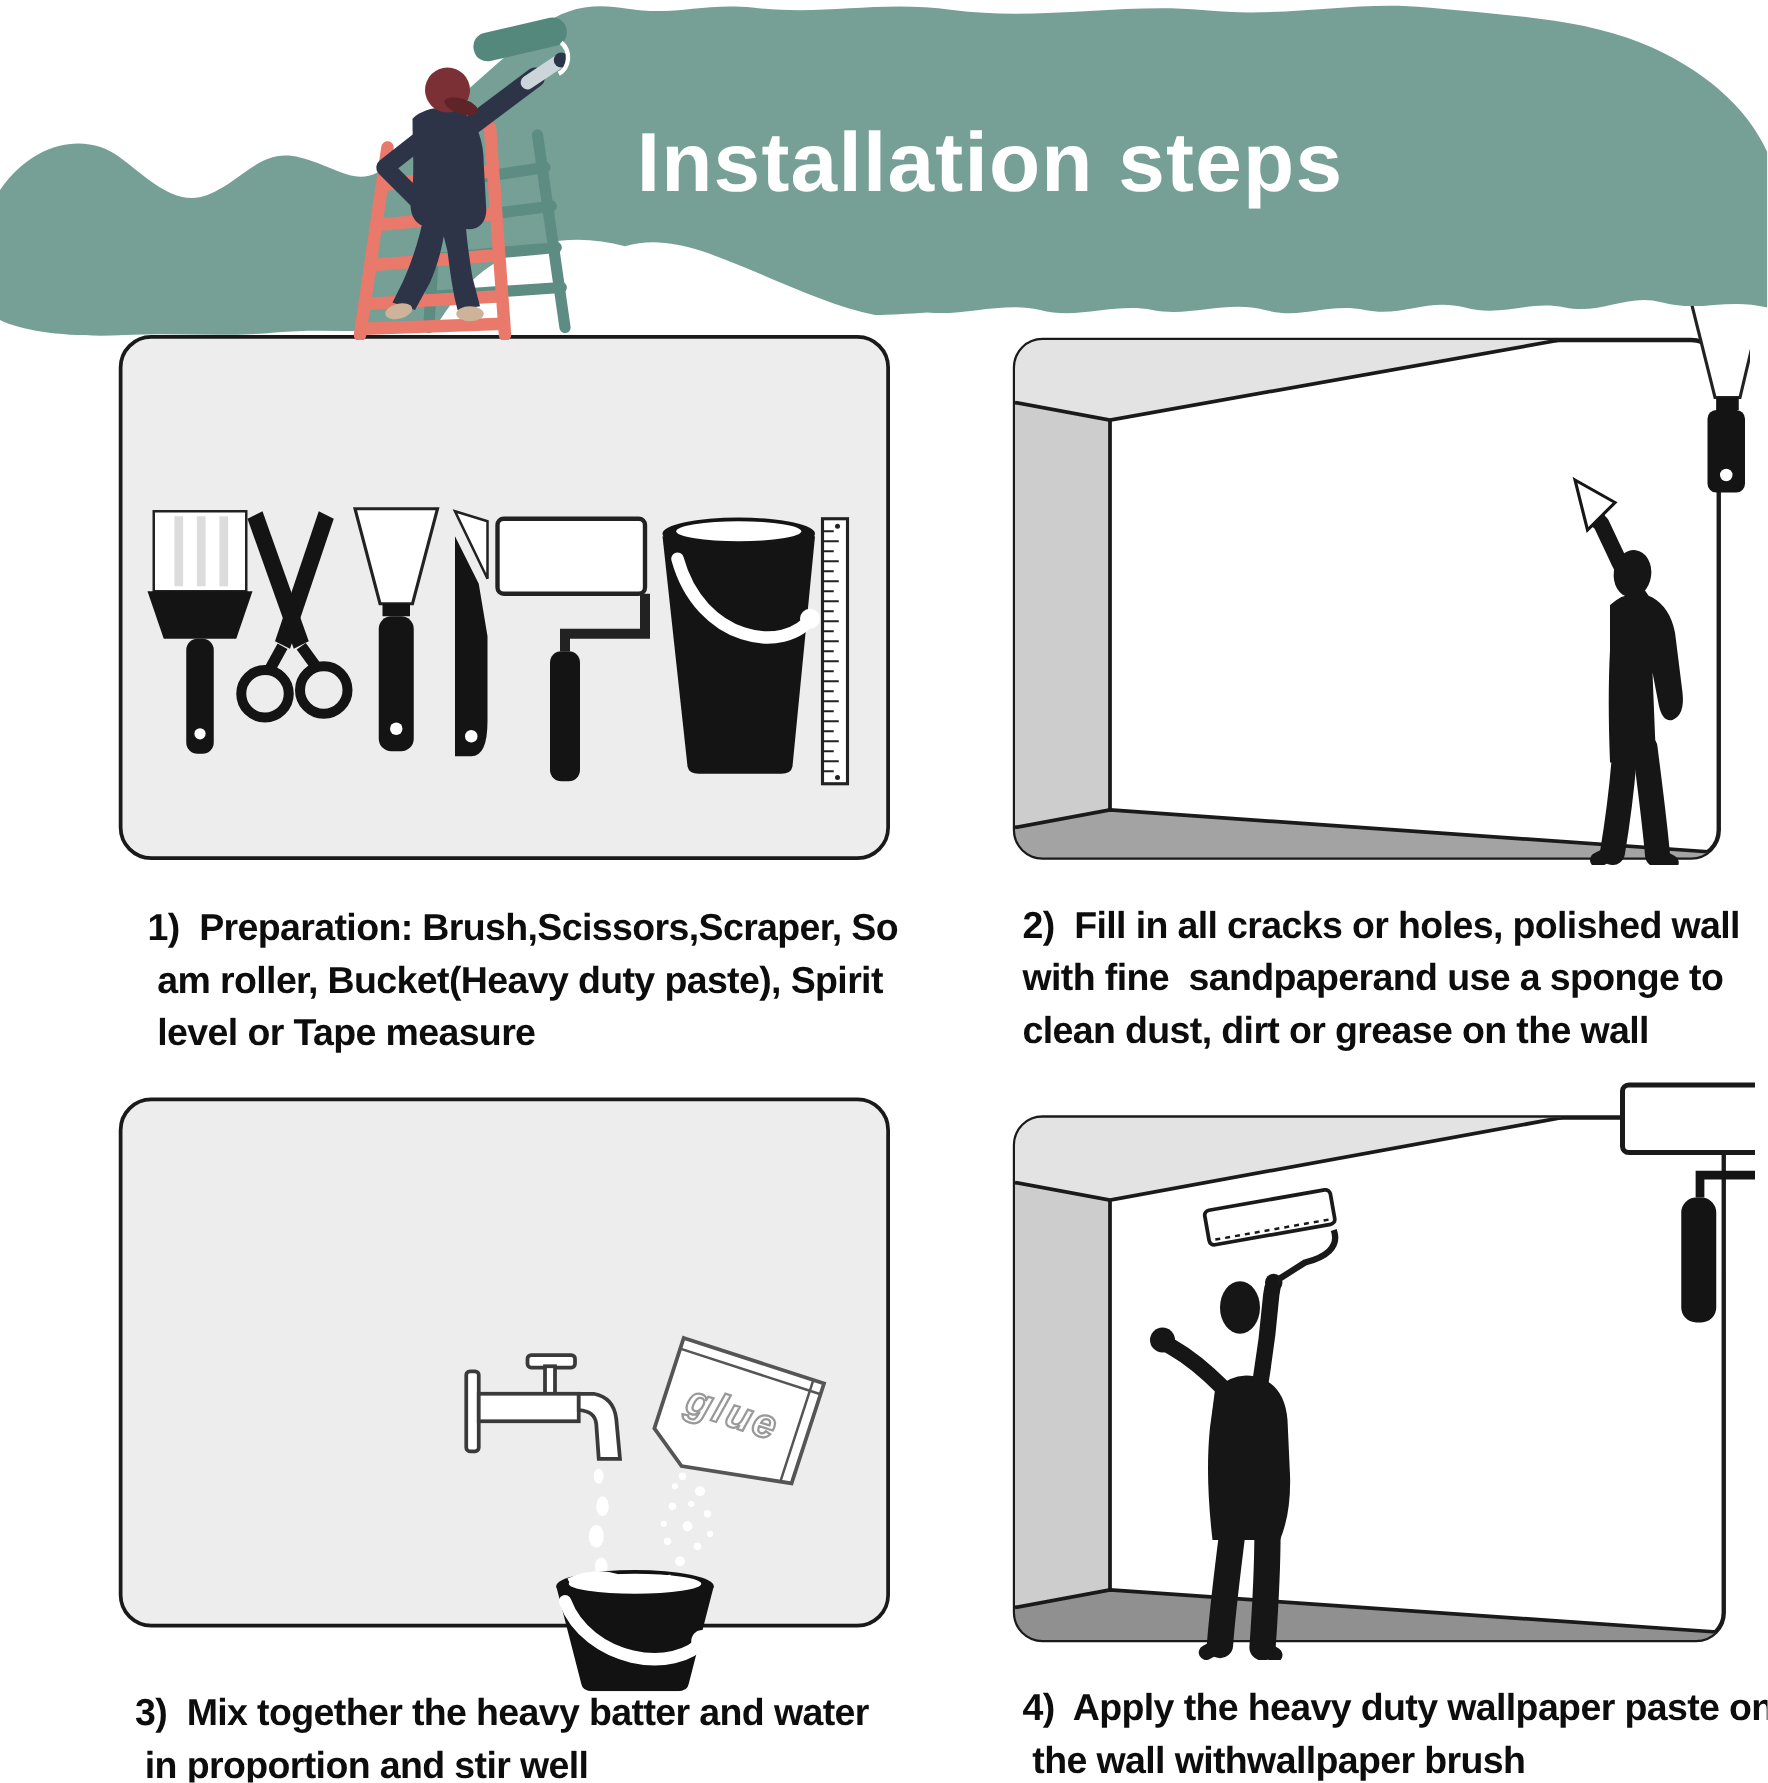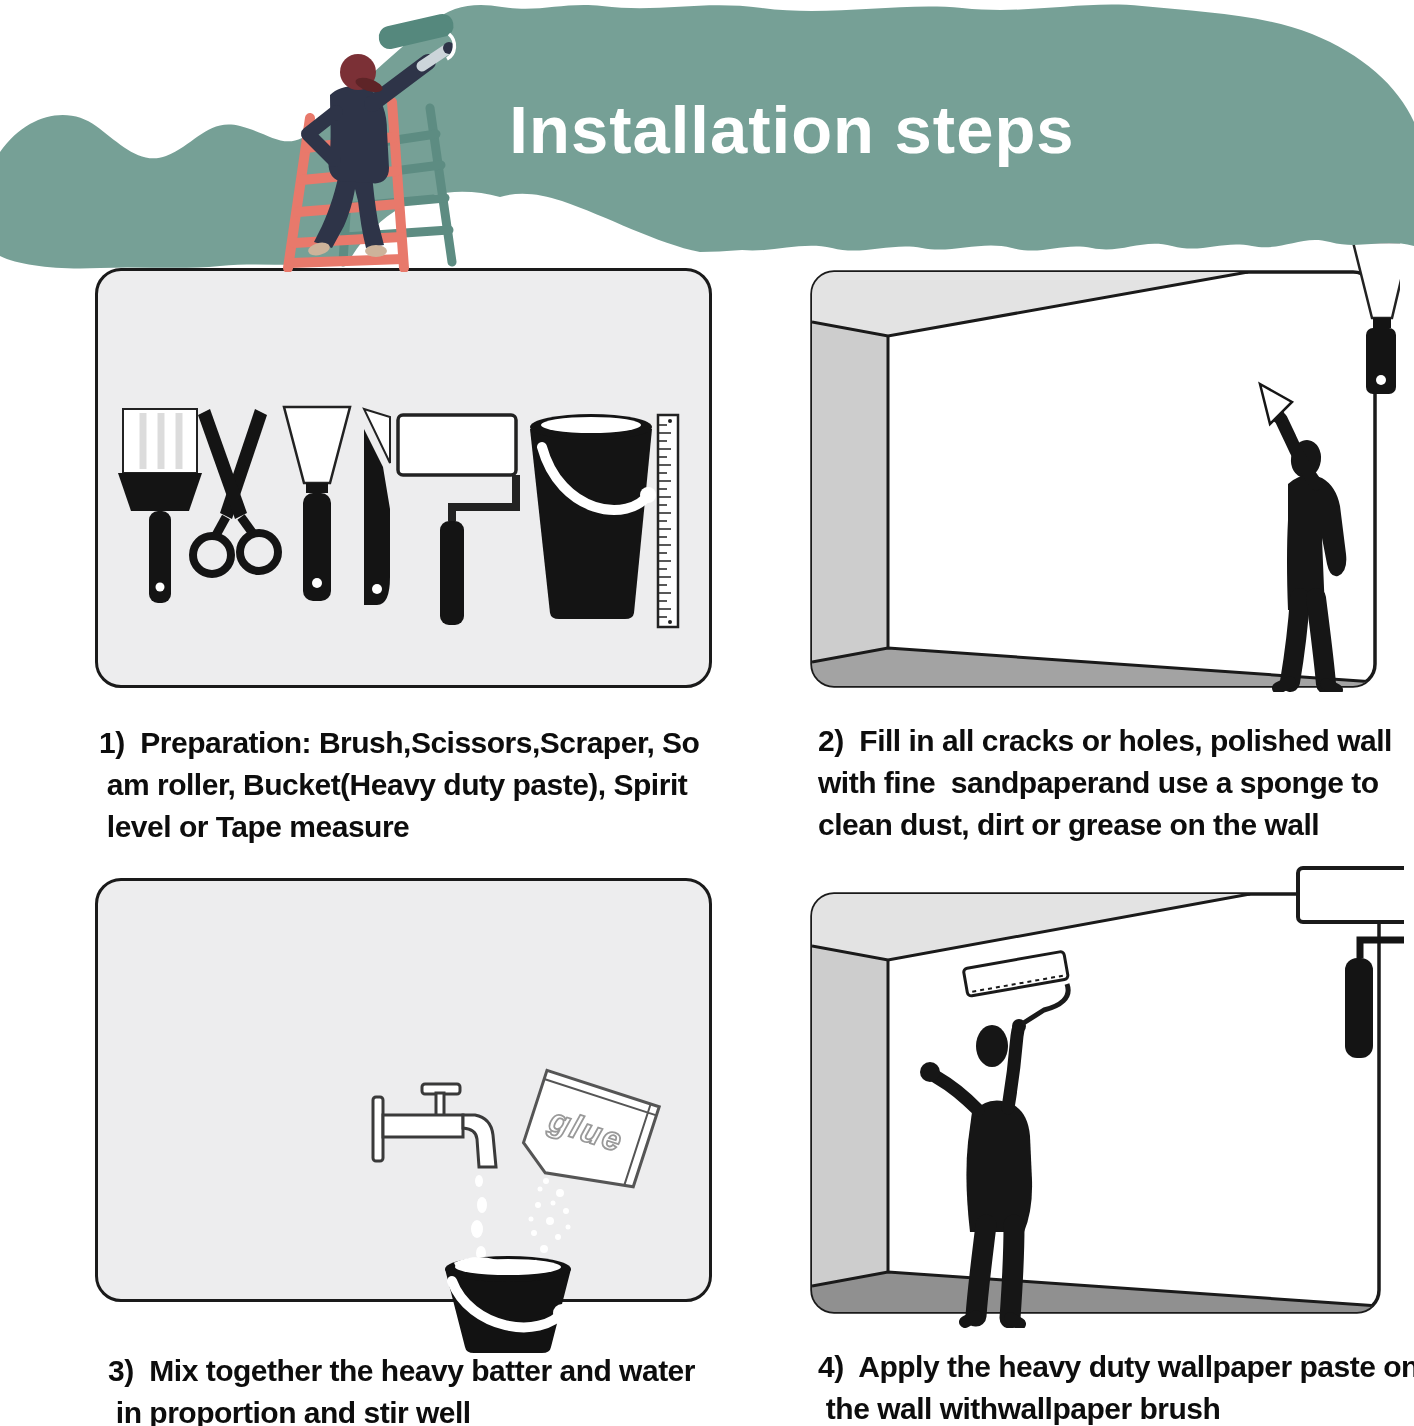--- a/index.html
+++ b/index.html
@@ -11,21 +11,21 @@
   #panel-1{left:95px;top:268px;width:611px;height:414px;}
   #panel-2{left:800px;top:258px;width:596px;height:434px;}
   #panel-3{left:95px;top:878px;width:611px;height:418px;}
   #panel-4{left:800px;top:880px;width:600px;height:448px;}
   .panel svg{position:absolute;left:0;top:0;display:block;}
   #panel-2 svg{top:-26px;}
   #panel-4 svg{top:-22px;}
   .caption{position:absolute;z-index:3;color:#0d0d0d;font-weight:bold;
            font-size:30px;line-height:42px;letter-spacing:-0.5px;
            white-space:pre-wrap;}
-  #caption-1{left:99px;top:722px;width:660px;}
+  #caption-1{left:118px;top:722px;width:660px;}
   #caption-2{left:818px;top:720px;width:600px;}
   #caption-3{left:108px;top:1350px;width:660px;}
   #caption-4{left:818px;top:1346px;width:620px;}
   .banner-title{font-family:"Liberation Sans",sans-serif;font-weight:bold;}
 </style>
 </head>
 <body>
 
 <div>
 

